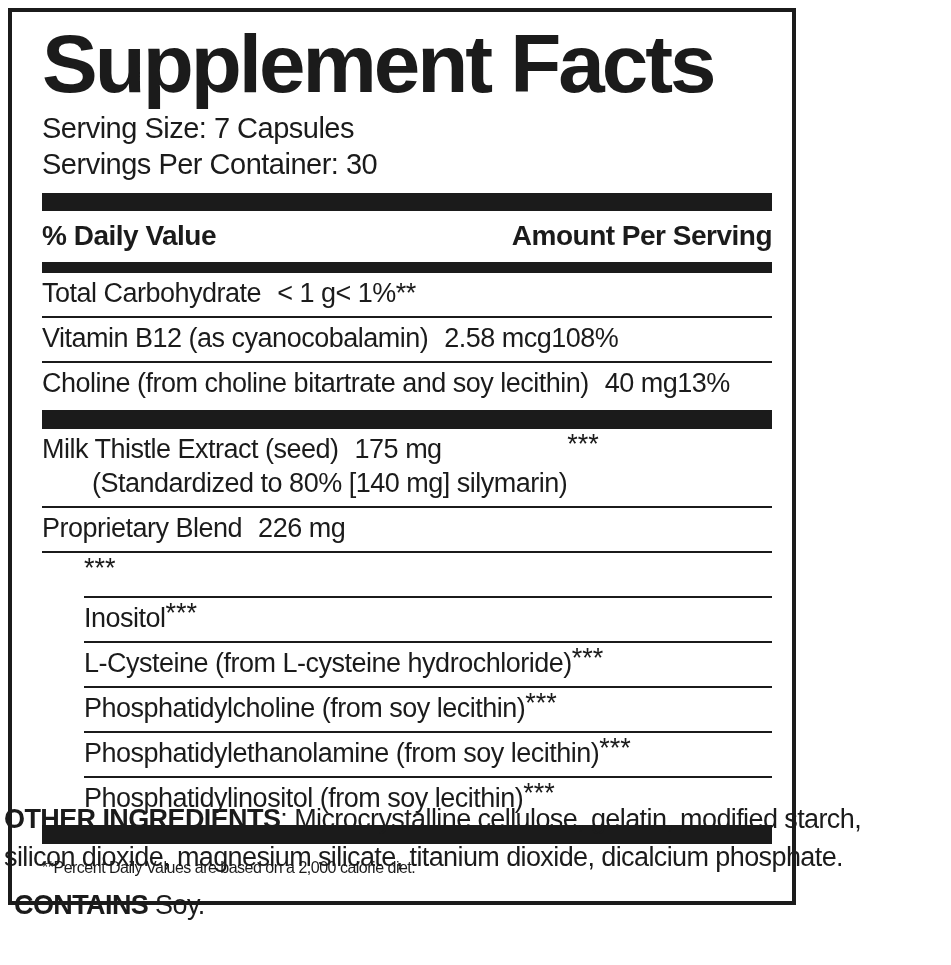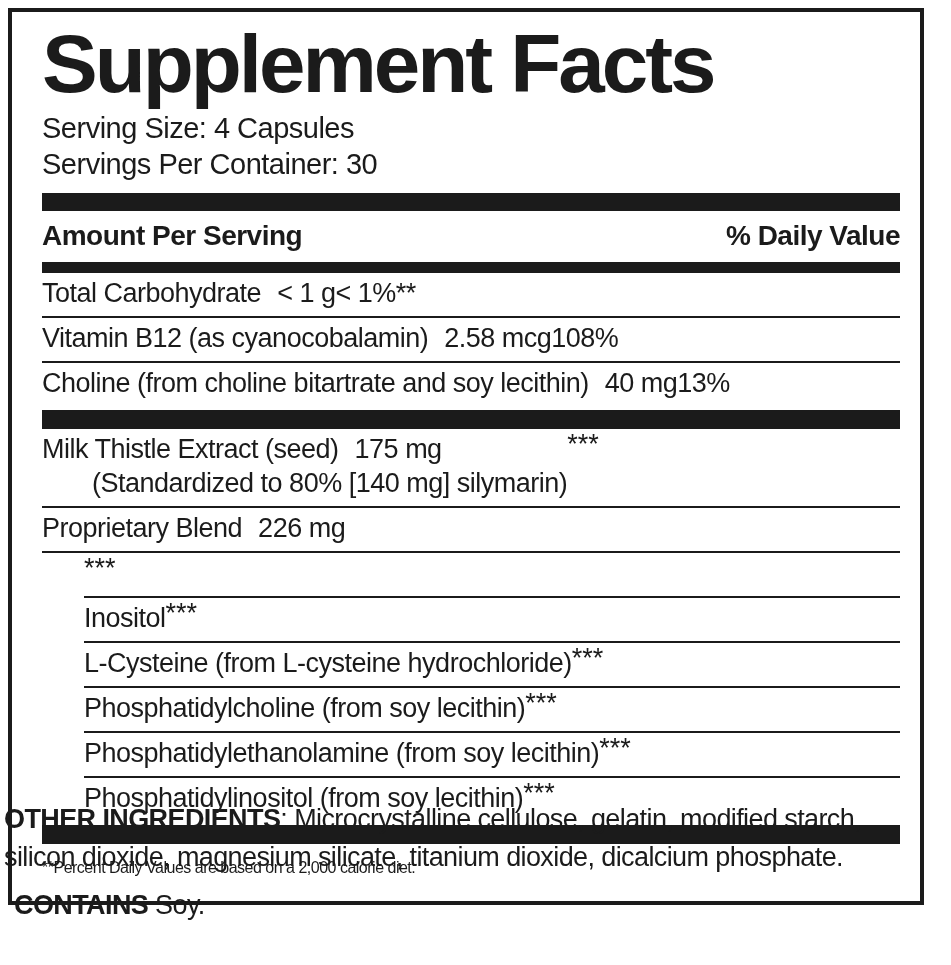--- a/index.html
+++ b/index.html
@@ -8,21 +8,21 @@
     width:951px;height:965px;
     background:#ffffff;
     color:#1b1b1b;
     font-family:"Liberation Sans","DejaVu Sans",sans-serif;
     overflow:hidden;
     -webkit-font-smoothing:antialiased;
   }
   .facts-box{
     position:absolute;
     left:8px;top:8px;
-    width:916px;
+    width:788px;
     min-height:818px;
     border:4px solid #1b1b1b;
     background:#ffffff;
     padding:6px 20px 8px 30px;
     box-sizing:border-box;
   }
   .title{
     font-size:82px;
     font-weight:700;
     letter-spacing:-3px;
@@ -79,28 +79,28 @@
 </style>
 </head>
 <body>
 
 <div class="page">
 
   <div class="facts-box">
 
     <h1 class="title">Supplement Facts</h1>
 
-    <div class="serving-line">Serving Size: 4 Capsules</div>
+    <div class="serving-line">Serving Size: 7 Capsules</div>
     <div class="serving-line">Servings Per Container: 30</div>
 
     <div class="bar bar-top"></div>
 
     <div class="head-row">
+      <span>% Daily Value</span>
       <span>Amount Per Serving</span>
-      <span>% Daily Value</span>
     </div>
 
     <div class="bar bar-mid"></div>
 
     <div>
         <div class="row">
           <div class="row-left"><span class="nm">Total Carbohydrate</span><span class="amt">&lt; 1 g</span></div>
           <div class="dv">&lt; 1%**</div>
         </div>
         <div class="rule"></div>

